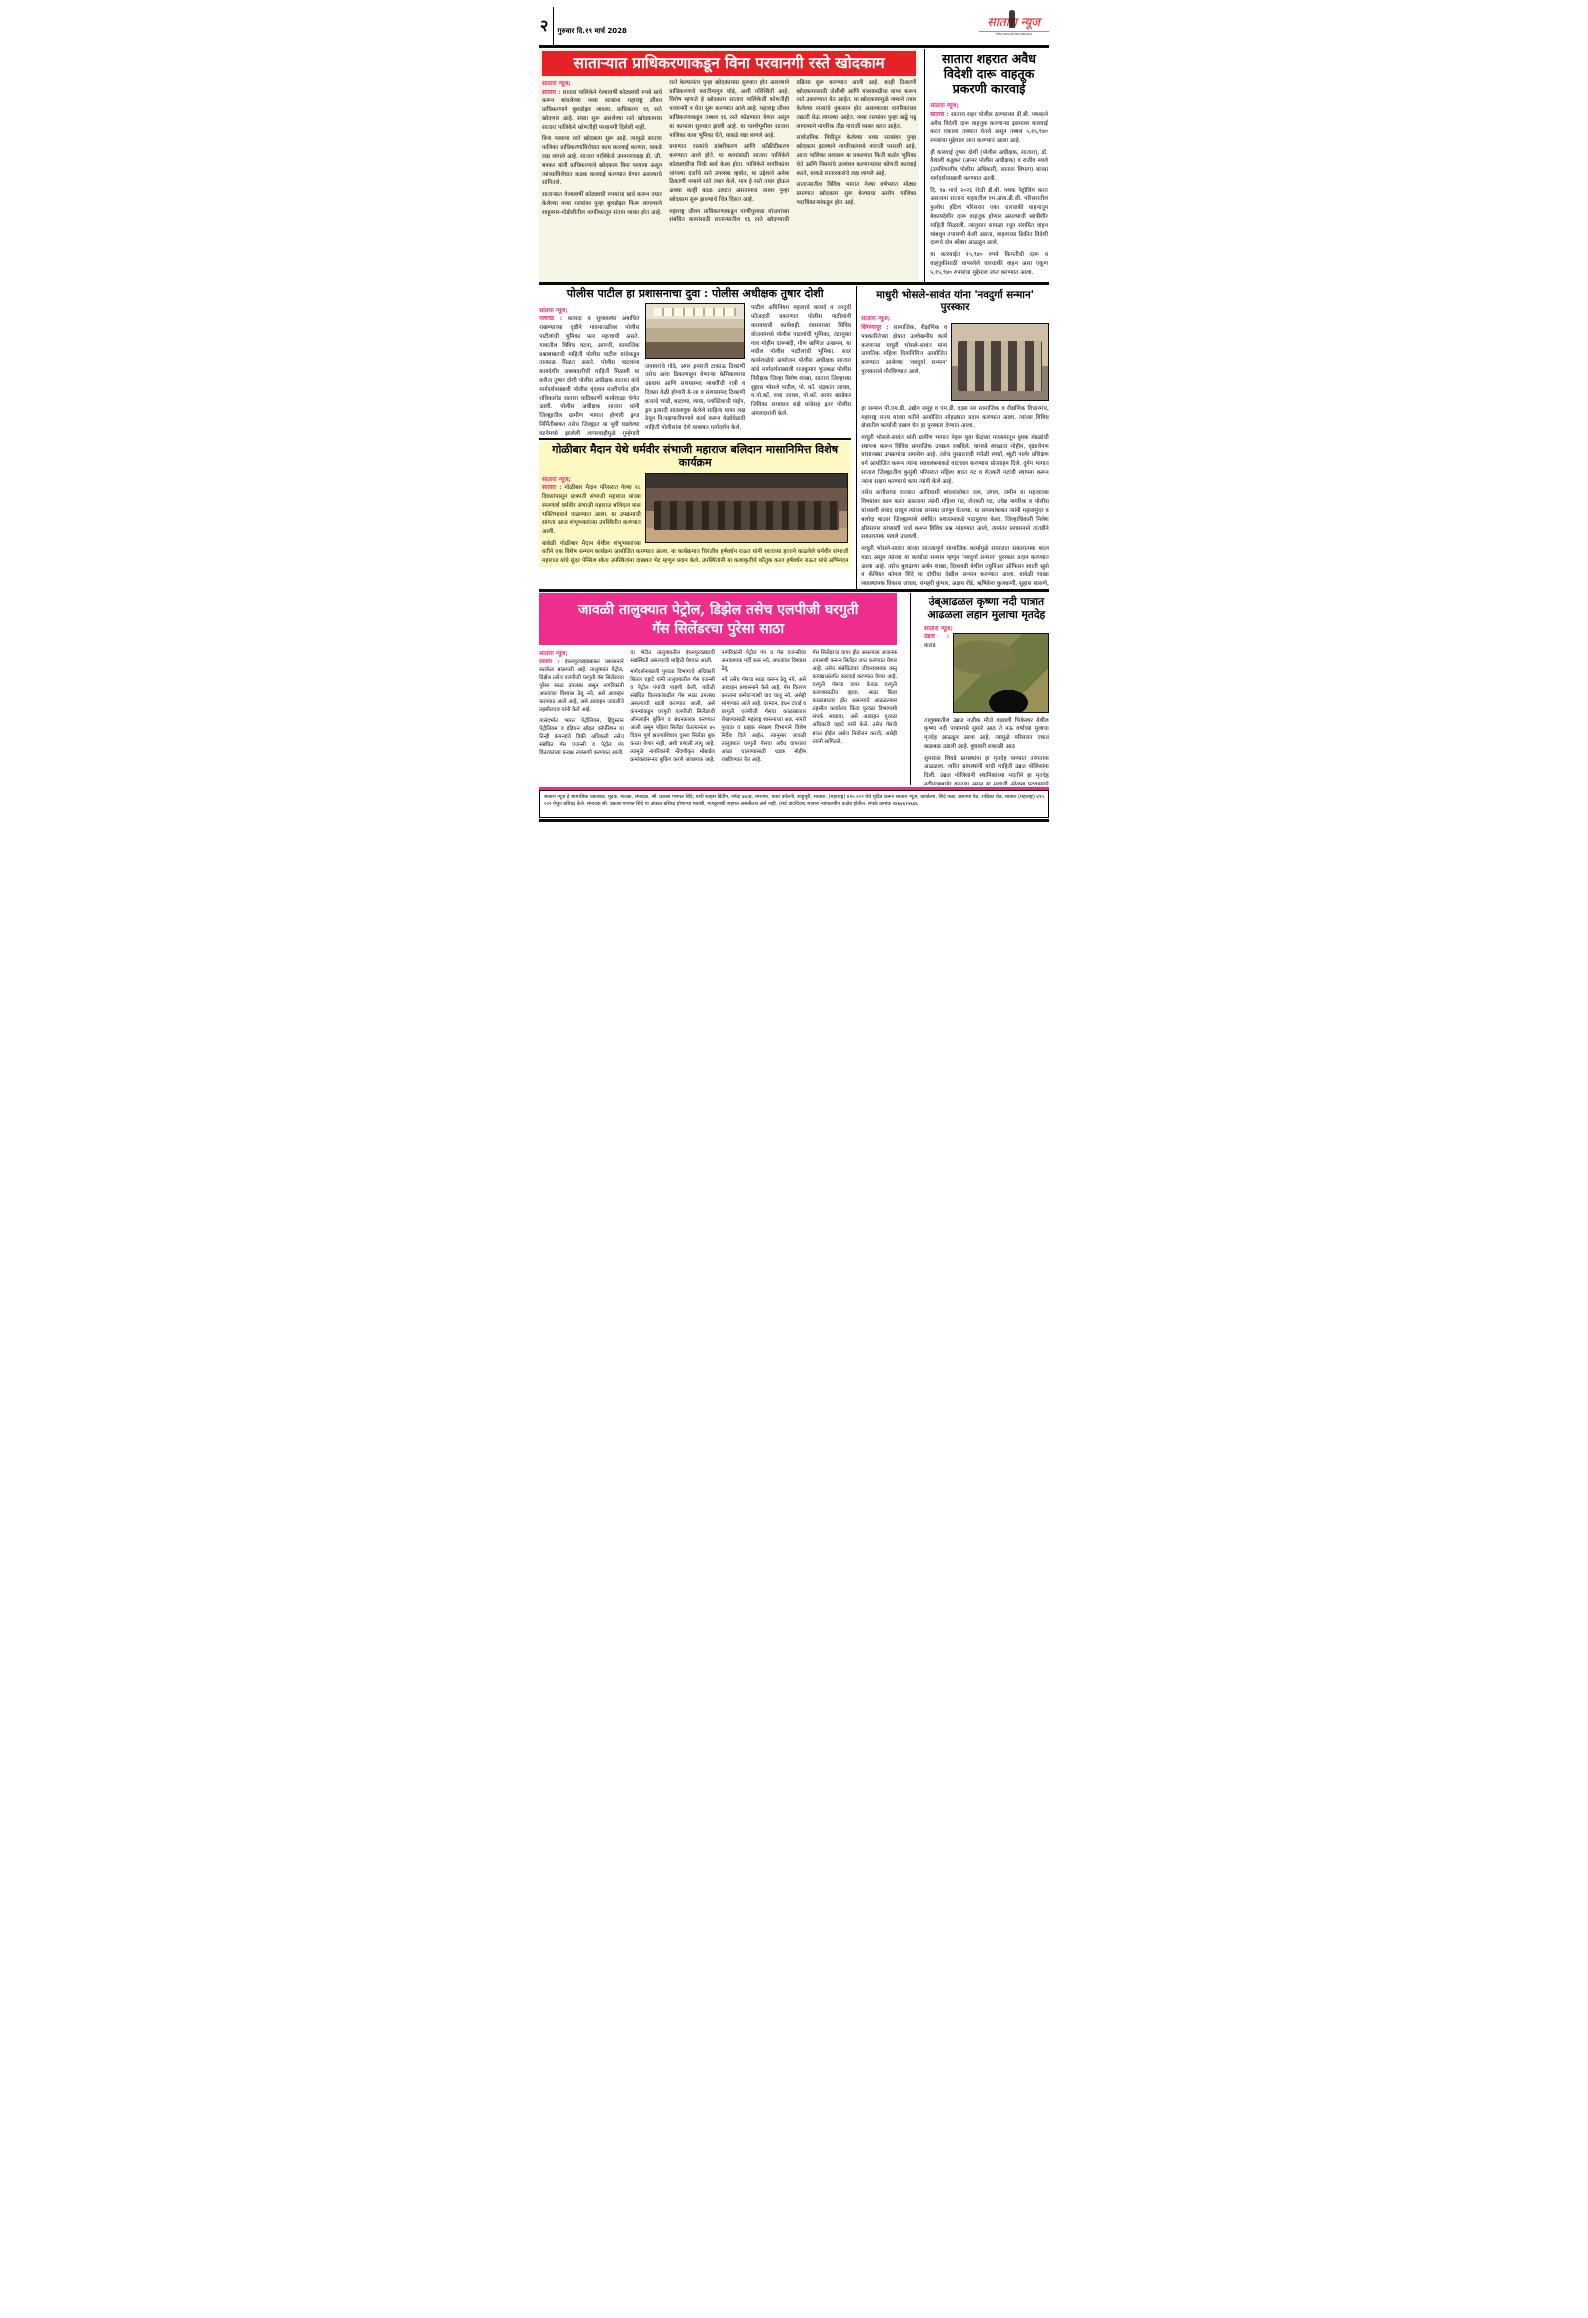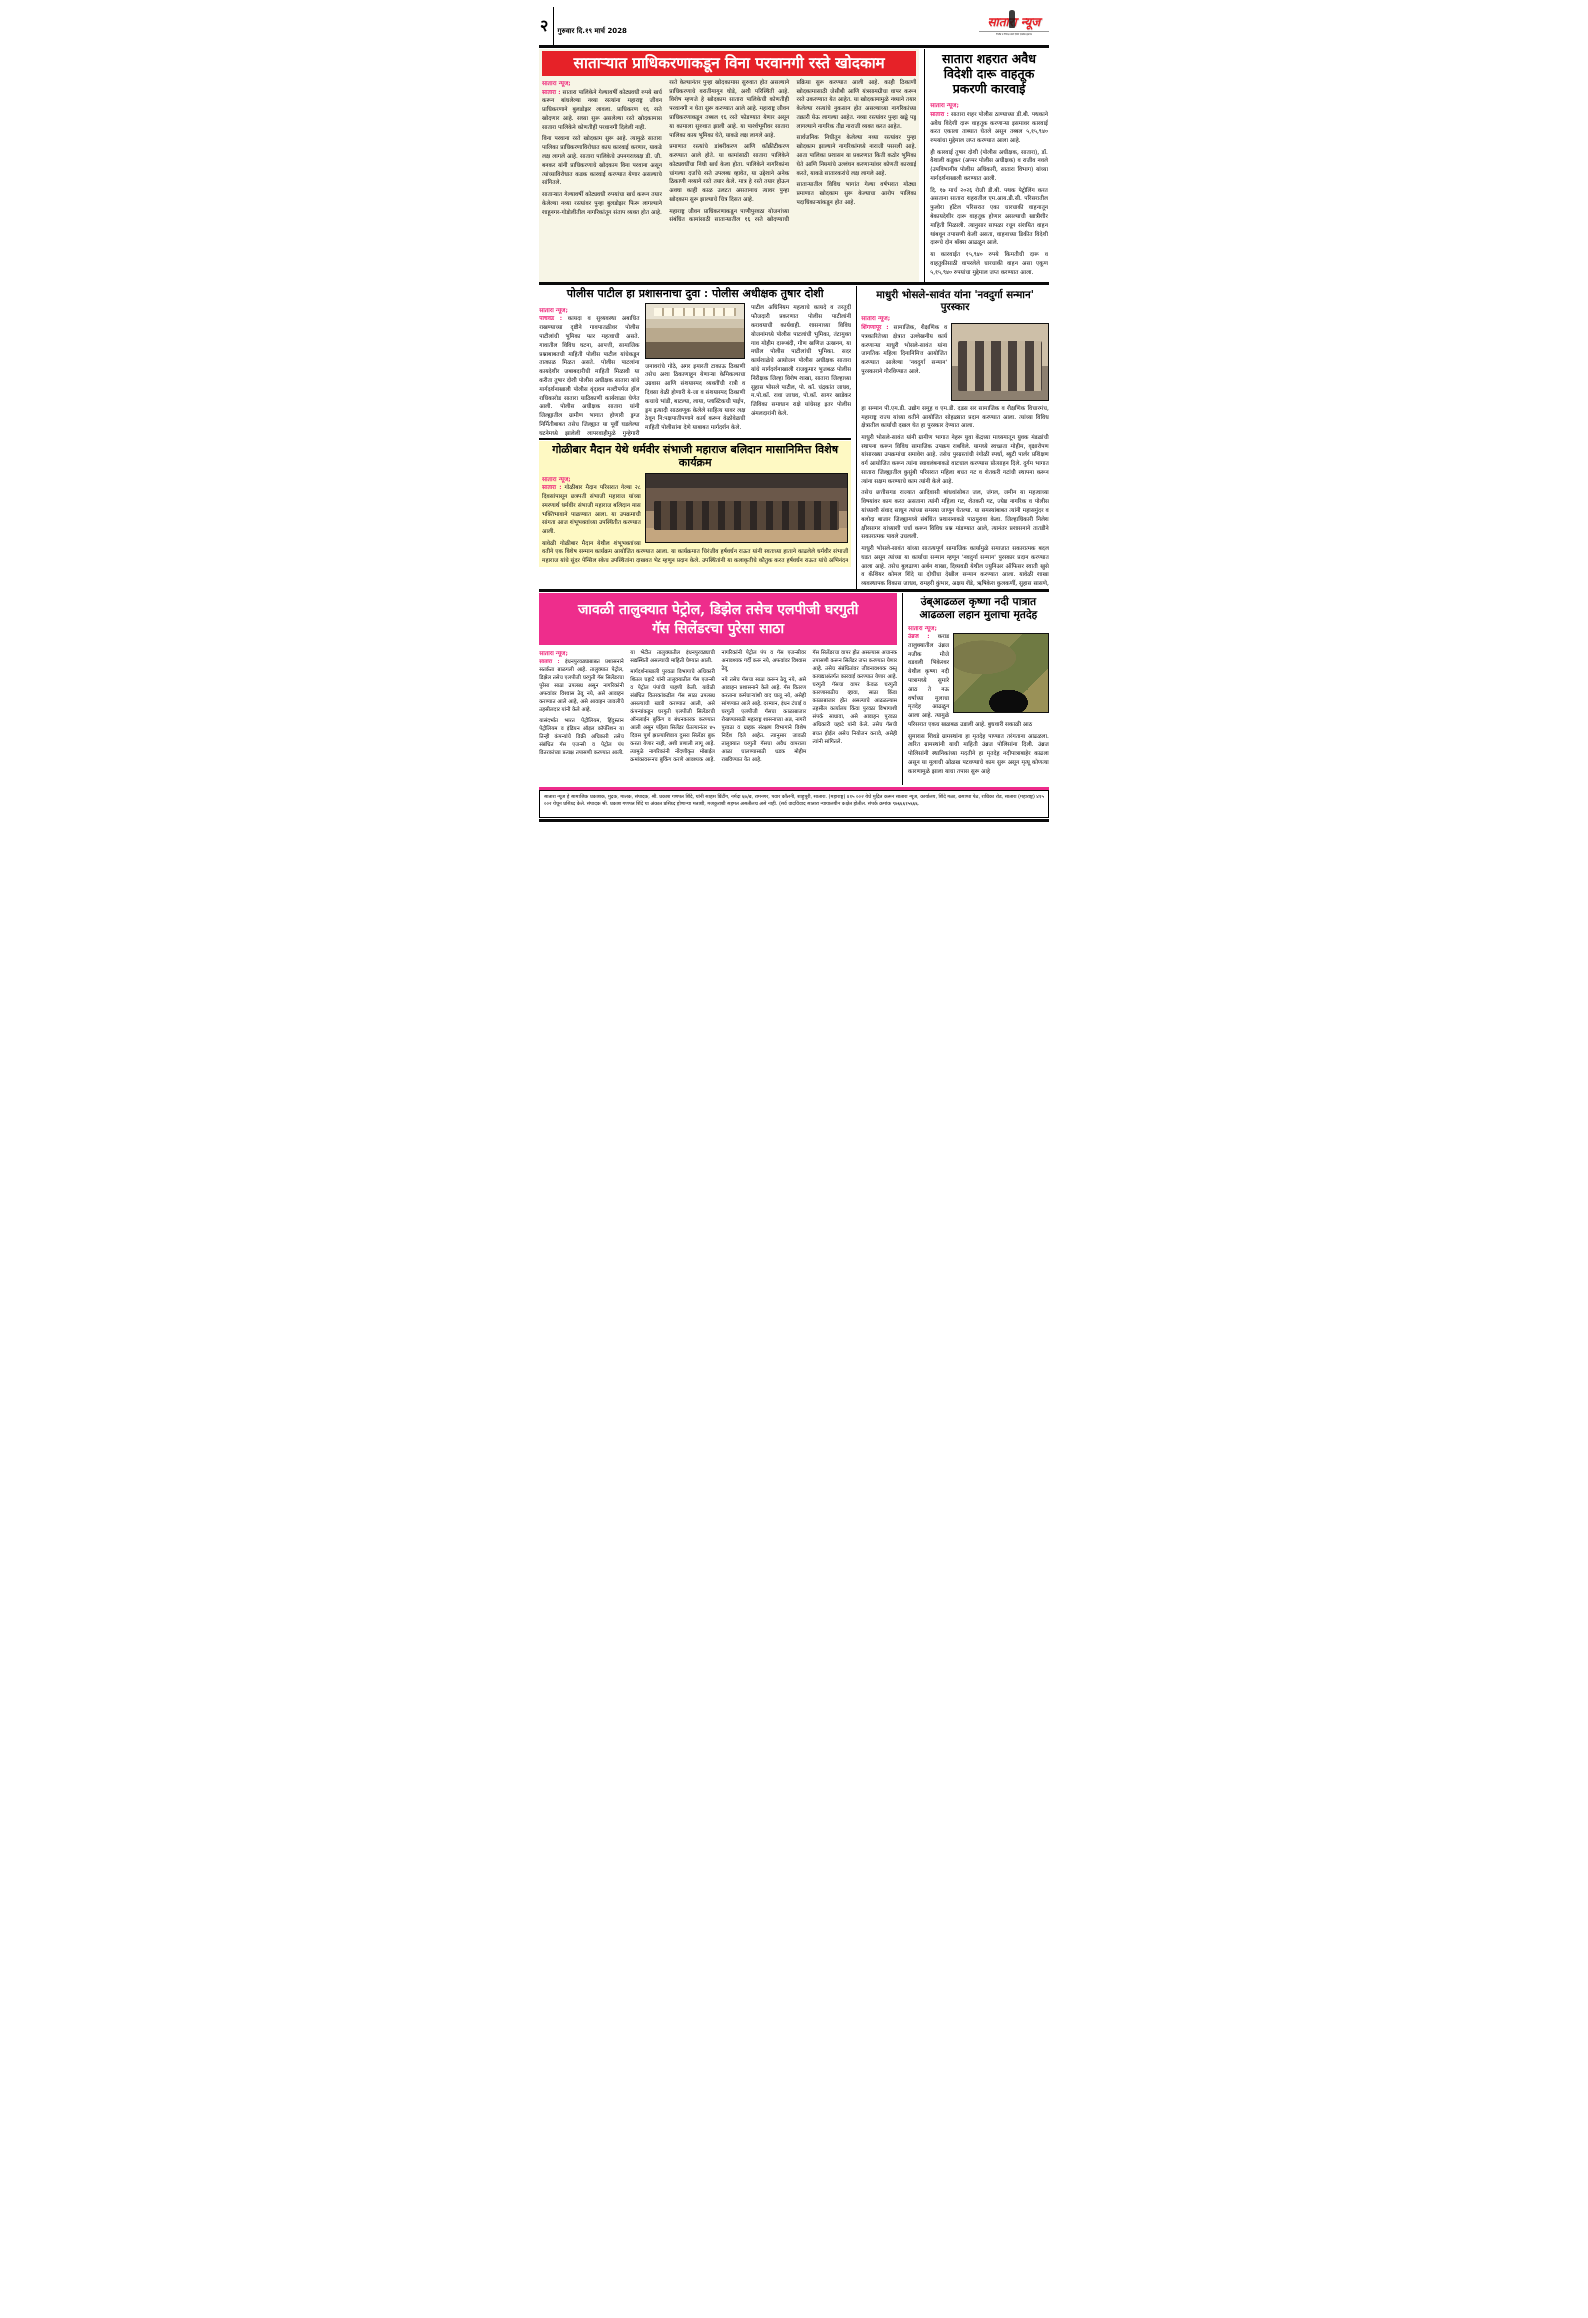--- a/index.html
+++ b/index.html
@@ -9,21 +9,21 @@
 
   
   .hdr { height:40px; display:flex; align-items:center; position:relative; }
   .hdr .pageno { font-size:16px; font-weight:bold; padding:0 4.6px 0 0.9px; }
   .hdr .vline { width:0.9px; align-self:stretch; background:#000; margin:2.8px 3.7px 0 0; }
   .hdr .date { font-size:7px; font-weight:bold; white-space:nowrap; margin-top:12px; }
   .hdr .masthead { position:absolute; left:0; right:0; text-align:center; top:6.5px;
       font-family:"DejaVu Serif","Liberation Serif",serif; font-size:21.3px; font-weight:bold; letter-spacing:0.5px; }
   .hdr .masthead .fl { font-size:14px; vertical-align:middle; padding:0 2.8px; }
   .logo { margin-left:auto; text-align:center; width:70px; position:relative; z-index:2; }
-  .logo .t { color:#e62228; font-size:12px; font-weight:bold; font-style:italic; white-space:nowrap;
+  .logo .t { color:#e62228; font-size:12px; font-weight:normal; font-style:italic; white-space:nowrap;
       font-family:"DejaVu Serif","Liberation Serif",serif; text-shadow:0.5px 0.5px 0 #00000022; }
   .logo .figure { position:absolute; left:30px; top:-3.7px; width:6.5px; height:18.5px; background:#1a1a1a;
       border-radius:2.8px 2.8px 0.9px 0.9px; opacity:.85; }
   .logo .tag { font-size:2.3px; color:#222; border-top:0.5px solid #999; margin-top:0.9px; padding-top:0.5px; white-space:nowrap; overflow:hidden; }
 
   .hr-black { height:2.3px; background:#0b0b0b; margin:0.9px 0; }
   .hr-thin  { height:1.4px; background:#0b0b0b; margin:0.9px 0; }
 
   
   .byline { color:#ee2a7b; font-weight:bold; font-size:6px; margin:1.4px 0 0.5px 0; }
@@ -68,21 +68,21 @@
   .art-nav h2 { font-size:10.2px; text-align:center; margin:1.9px 0 1.9px 0; }
   .nav-top { display:flex; gap:3.7px; }
   .nav-top .txt { flex:1; }
   .ph-nav { width:98px; height:78px; flex:none;
       background:linear-gradient(180deg,#cdbfa8 0 55%,#8d8070 55% 100%); position:relative; }
   .ph-nav:before { content:""; position:absolute; left:6%; top:22%; width:88%; height:66%;
       background:repeating-linear-gradient(90deg,#4a413c 0 9.3px,#c3b49c 9.3px 16.7px); border-radius:1.9px; }
   .nav-rest { margin-top:2.8px; height:184px; overflow:hidden; }
 
   
-  .sec-bot { display:flex; gap:5px; margin-top:0.9px; }
+  .sec-bot { display:flex; gap:13px; margin-top:0.9px; }
   .art-jaw { width:358px; }
   .art-jaw .banner { background:#ee2d8c; color:#fff; text-align:center; font-weight:bold;
       font-family:"DejaVu Serif","Liberation Serif",serif; font-size:14px; line-height:1.35; padding:7.4px 2.8px; }
   .jaw-cols { columns:4; column-gap:6.5px; margin-top:2.8px; height:137px; overflow:hidden; }
   .jaw-cols .bodytxt, .jaw-cols p { font-size:5.3px; }
   .art-umb { flex:1; }
   .art-umb h2 { font-size:10.7px; text-align:center; margin:3.7px 0 1.9px 0; }
   .ph-umb { float:right; width:96px; height:80px; margin:0.9px 0 2.8px 3.7px;
       background:
         radial-gradient(ellipse 32px 21.3px at 58% 88%, #0c0c0c 0 60%, transparent 61%),

